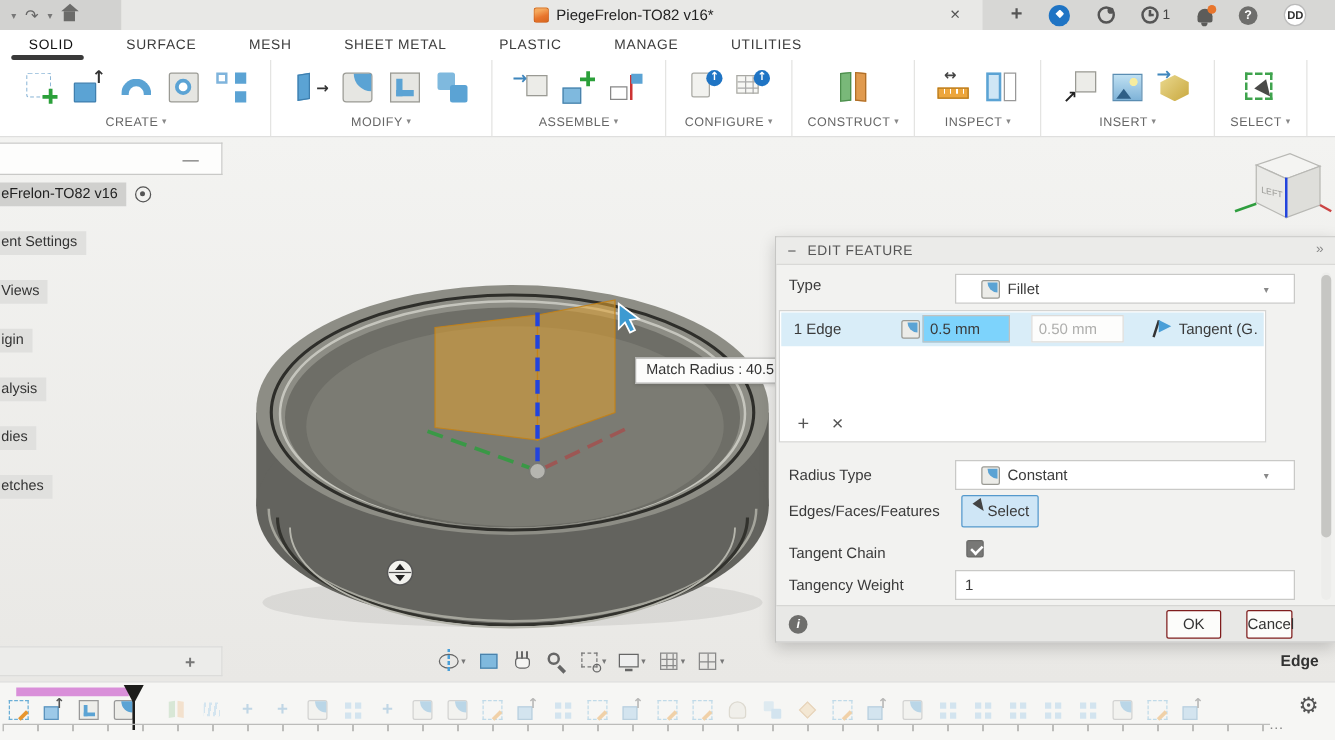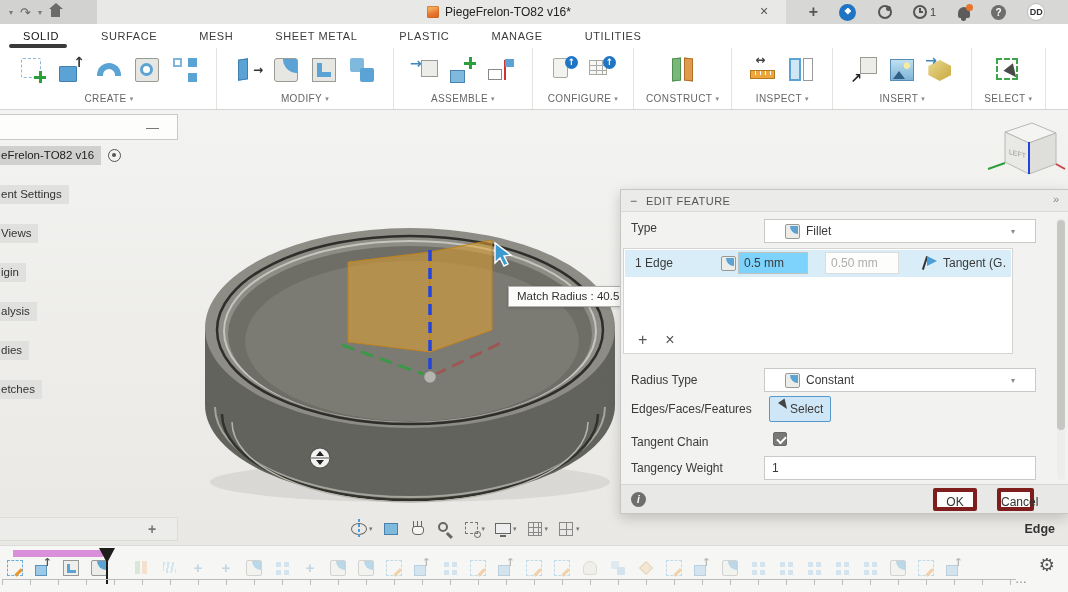--- a/index.html
+++ b/index.html
@@ -36,21 +36,21 @@
 
 .tabrow{position:absolute;top:24px;left:0;right:0;height:24px;background:#fff;display:flex;padding-left:2px}
 .tab{position:relative;padding:0 21px;line-height:24px;font-size:11px;letter-spacing:.6px;color:#3c3c3c;white-space:nowrap}
 .tab.active{color:#111}
 .tab.active::after{content:"";position:absolute;left:7px;right:13px;bottom:0;height:4px;background:#3a3a3a;border-radius:2px}
 
 
 .toolbar{position:absolute;top:48px;left:0;right:0;height:62px;background:#fff;border-bottom:1px solid #d5d5d3;display:flex;align-items:stretch;padding-left:2px}
 .tgroup{display:flex;flex-direction:column;align-items:center;padding:5px 12px 2px;border-right:1px solid #e4e4e2}
 .ticons{display:flex;align-items:center;height:34px}
-.tlabel{margin-top:6px;font-size:10px;color:#666;letter-spacing:.4px;display:flex;align-items:center;gap:3px;white-space:nowrap}
+.tlabel{margin-top:6px;font-size:10px;color:#666;letter-spacing:.4px;display:flex;gap:3px;white-space:nowrap}
 .tcaret{font-size:7px;color:#888}
 .tl{position:relative;width:30px;height:30px;margin:0 4px;flex:none}
 .tl::before,.tl::after{content:"";position:absolute;box-sizing:border-box}
 .i-new-sketch::before{inset:3px 7px 7px 3px;border:1.5px dashed #8fb8d8;border-radius:2px}
 .i-new-sketch::after{width:12px;height:12px;right:2px;bottom:2px;background:linear-gradient(#2ba03a,#2ba03a) 50% 50%/12px 3px no-repeat,linear-gradient(#2ba03a,#2ba03a) 50% 50%/3px 12px no-repeat}
 .i-extrude::before{left:3px;bottom:3px;width:18px;height:16px;background:#5ba3d4;border:1px solid #3f7fae;border-radius:1px}
 .i-extrude::after{content:"↑";right:1px;top:0;font:bold 14px/1 "DejaVu Sans",sans-serif;color:#333}
 .i-revolve::before{left:3px;top:8px;width:24px;height:13px;border:6px solid #5ba3d4;border-bottom:none;border-radius:13px 13px 0 0}
 .i-hole::before{inset:3px;background:#e6e6e2;border:1px solid #9a9a94;border-radius:2px}
 .i-hole::after{width:13px;height:13px;left:8px;top:8px;border:3px solid #5ba3d4;border-radius:50%;background:#fff}
@@ -152,21 +152,21 @@
 .list-actions{position:absolute;left:14px;bottom:4px;font-size:16px;color:#555;display:flex;gap:18px}
 .sel-btn{position:absolute;left:148px;top:206px;width:62px;height:26px;background:#cfe6f6;border:1.5px solid #5599cc;border-radius:2px;display:flex;align-items:center;gap:4px;padding:0 6px}
 .cursor-glyph{position:relative;width:10px;height:15px}
 .cursor-glyph::before{content:"";position:absolute;left:2px;top:1px;border:4px solid transparent;border-top:10px solid #444;transform:rotate(-35deg);transform-origin:top left}
 .cbx{position:absolute;left:152px;top:242px;width:14px;height:14px;background:#fff;border:1px solid #999;border-radius:2px}
 .cbx.checked{background:#787876;border-color:#696967}
 .cbx.checked::after{content:"";position:absolute;left:3px;top:3px;width:7px;height:4px;border-left:2px solid #fff;border-bottom:2px solid #fff;transform:rotate(-45deg)}
 .tw-input{position:absolute;left:143px;top:266px;width:272px;height:24px;background:#fff;border:1px solid #c9c9c7;line-height:22px;padding:0 7px}
 .dlg-foot{position:absolute;left:0;right:0;bottom:0;height:29px;background:#e8e8e6;border-top:1px solid #d6d6d4}
 .info-ic{position:absolute;left:10px;top:7px;width:15px;height:15px;background:#6e6e6c;border-radius:50%;color:#fff;font-size:10px;font-style:italic;font-weight:bold;text-align:center;line-height:15px}
-.btn{position:absolute;top:3px;height:23px;background:#fcfcfa;border:4px solid #7f1d1d;border-radius:2px;text-align:center;line-height:21px;font-size:12px;color:#333}
+.btn{position:absolute;top:3px;height:23px;background:#fcfcfa;border:1px solid #7f1d1d;border-radius:2px;text-align:center;line-height:21px;font-size:12px;color:#333}
 .btn-ok{left:312px;width:44px}
 .btn-cancel{left:376px;width:37px}
 .dlg-scroll{position:absolute;right:3px;top:28px;width:8px;height:262px;background:#ededeb;border-radius:4px}
 .dlg-thumb{position:absolute;left:0;top:2px;width:8px;height:210px;background:#c6c6c3;border-radius:4px}
 
 
 .timeline{position:absolute;left:0;top:545px;right:0;height:47px;background:#f6f6f4;border-top:1px solid #dcdcda}
 .tl-pink{position:absolute;left:13px;top:4px;width:90px;height:7px;background:#d98fd9}
 .tl-icons{position:absolute;left:6px;top:13px;display:flex;align-items:center}
 .tf{position:relative;width:18px;height:18px;flex:none;margin-right:10px}

